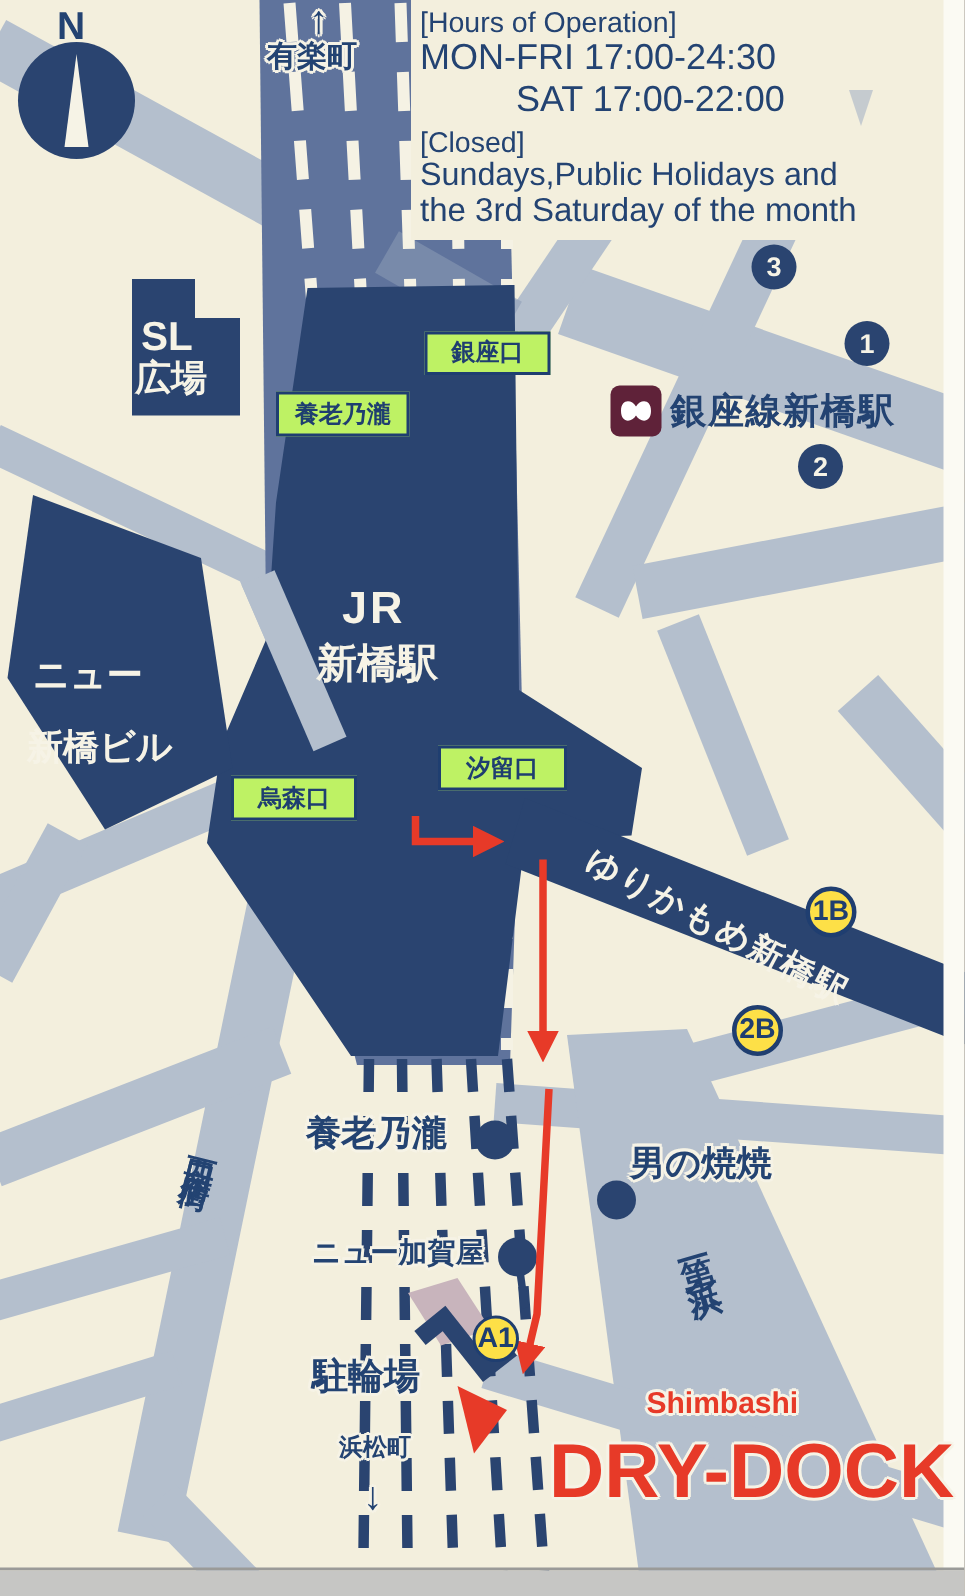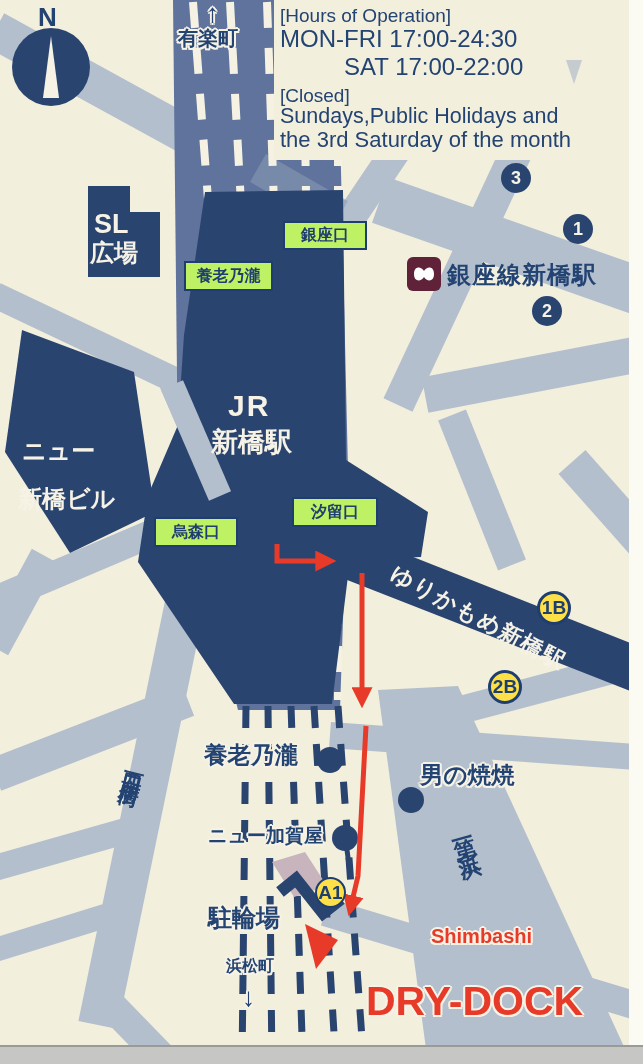--- a/index.html
+++ b/index.html
@@ -169,15 +169,15 @@
   <div class="lbl vtext" style="left:128px;top:756px;font-size:20.5px;letter-spacing:4px;
        transform:rotate(14deg);transform-origin:center top;">西口商店街</div>
   <div class="lbl halo" style="left:188px;top:826px;font-size:19px;margin-left:20px;">ニュー加賀屋</div>
   <div class="lbl vtext" style="left:446px;top:822px;font-size:22px;letter-spacing:6px;
        transform:rotate(-16deg);transform-origin:center top;">第一京浜</div>
   <div class="lbl halo" style="left:208px;top:905px;font-size:24px;font-weight:700;">駐輪場</div>
   <div class="lbl halo" style="left:226px;top:958px;font-size:16px;">浜松町</div>
   <div class="lbl halo" style="left:242px;top:984px;font-size:26px;">↓</div>
 
   <div class="lbl halo red" style="left:431px;top:926px;font-size:20px;font-weight:700;">Shimbashi</div>
-  <div class="lbl halo red" style="left:366px;top:980px;font-size:41px;font-weight:800;letter-spacing:0px;">DRY-DOCK</div>
+  <div class="lbl halo red" style="left:366px;top:954px;font-size:51px;font-weight:800;letter-spacing:0px;">DRY-DOCK</div>
 
 </div>
 
 </body></html>

